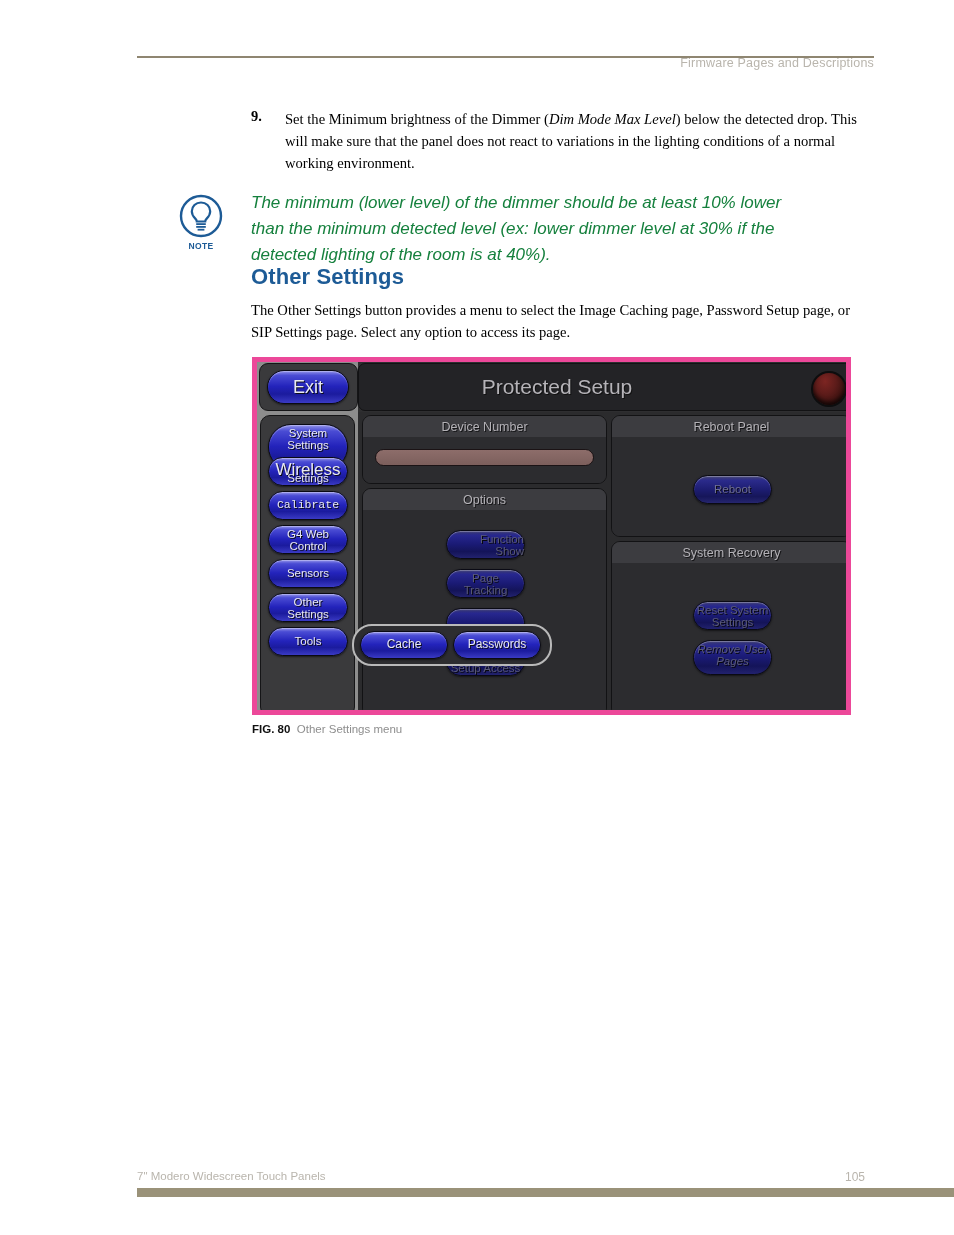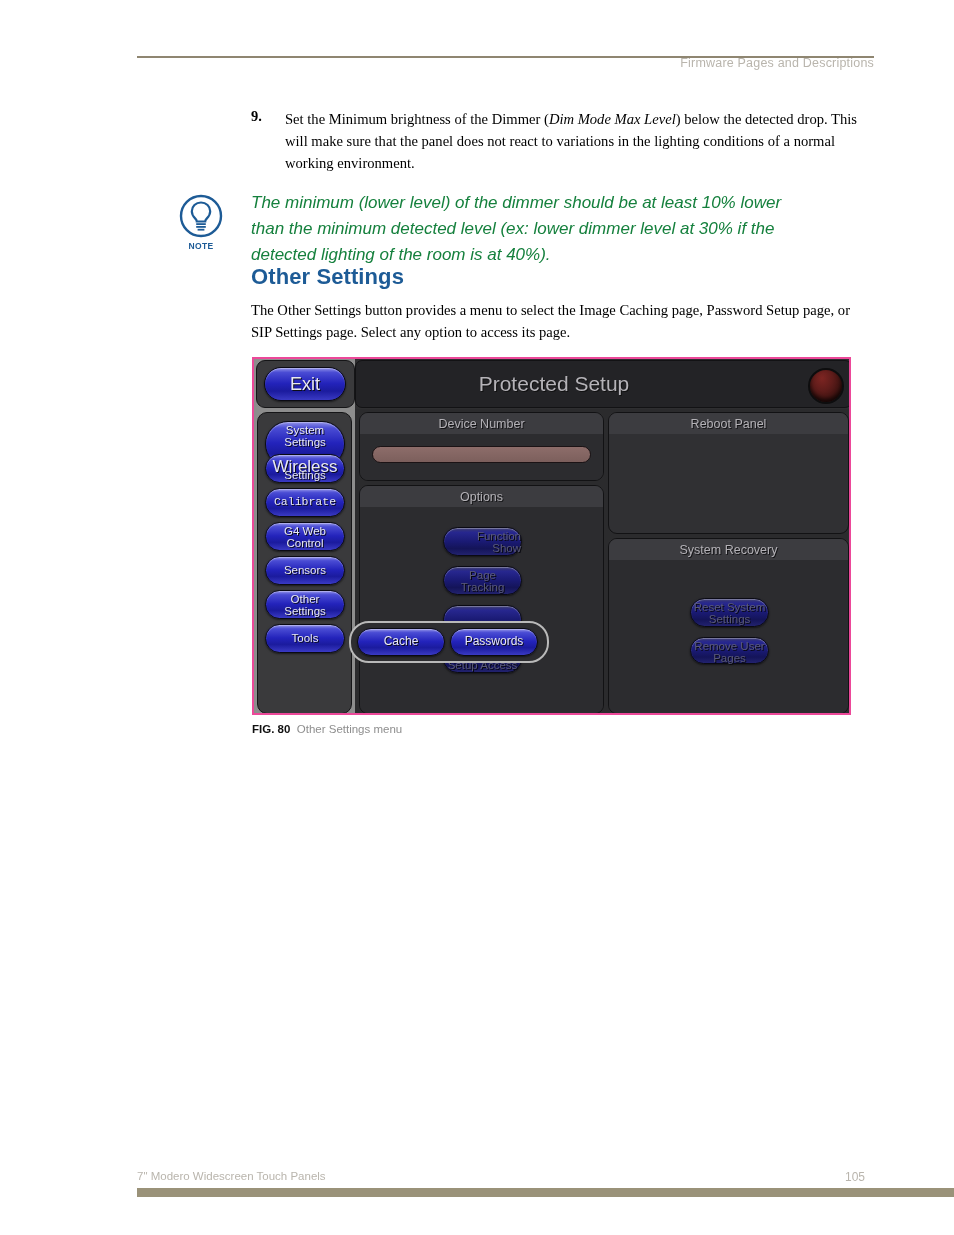--- a/index.html
+++ b/index.html
@@ -54,21 +54,21 @@
   }
   .sec-para{
     position:absolute;left:251px;top:299px;width:615px;
     font-family:"Liberation Serif",serif;font-size:14.6px;line-height:1.52;color:#000;
   }
 
   
   .device{
     position:absolute;left:252px;top:357px;width:599px;height:358px;
     background:#4c1d95;
-    border:2px solid #ec4899;
+    border:5px solid #ec4899;
     box-sizing:border-box;
     overflow:hidden;
   }
   
   .dev-top{
     position:absolute;left:0;top:0;width:599px;height:50px;
     background:#2e2e30;
   }
   .dev-title{
     position:absolute;left:100px;top:0;width:400px;height:50px;
@@ -289,30 +289,35 @@
           <div class="pill dim" style="left:83px;top:98px;width:79px;height:29px;"></div>
           <div class="pill dim" style="left:83px;top:137px;width:79px;height:29px;">
             <span style="position: absolute; left: 0px; right: 0px; top: 2px; font-size: 11.5px;">Front Button</span>
             <span style="position:absolute;left:0;right:0;top:14px;font-size:11.5px;">Setup Access</span>
           </div>
         </div>
       </div>
 
       <div class="group" style="left:253px;top:3px;width:241px;height:122px;">
         <div class="ghdr">Reboot Panel</div>
+        <div class="gbody">
+          <div class="pill reboot" style="left:81px;top:38px;width:79px;height:29px;">
+            <span>Reboot</span>
+          </div>
+        </div>
       </div>
 
       <div class="group" style="left:253px;top:129px;width:241px;height:176px;">
         <div class="ghdr">System Recovery</div>
         <div class="gbody">
           <div class="pill dim" style="left:81px;top:38px;width:79px;height:29px;">
             <span style="position: absolute; left: 0px; right: 0px; top: 2px; font-size: 11.5px;">Reset System</span>
             <span style="position:absolute;left:0;right:0;top:14px;font-size:11.5px;">Settings</span>
           </div>
-          <div class="pill dim" style="left:81px;top:77px;width:79px;height:27px;">
+          <div class="pill dim" style="left:81px;top:77px;width:79px;height:35px;font-style:italic;">
             <span style="position: absolute; left: 0px; right: 0px; top: 2px; font-size: 11.5px;">Remove User</span>
             <span style="position:absolute;left:0;right:0;top:14px;font-size:11.5px;">Pages</span>
           </div>
         </div>
       </div>
 
     </div>
 
     <div class="popup">
       <div class="pill" style="left:6px;top:5px;width:88px;height:28px;">Cache</div>

